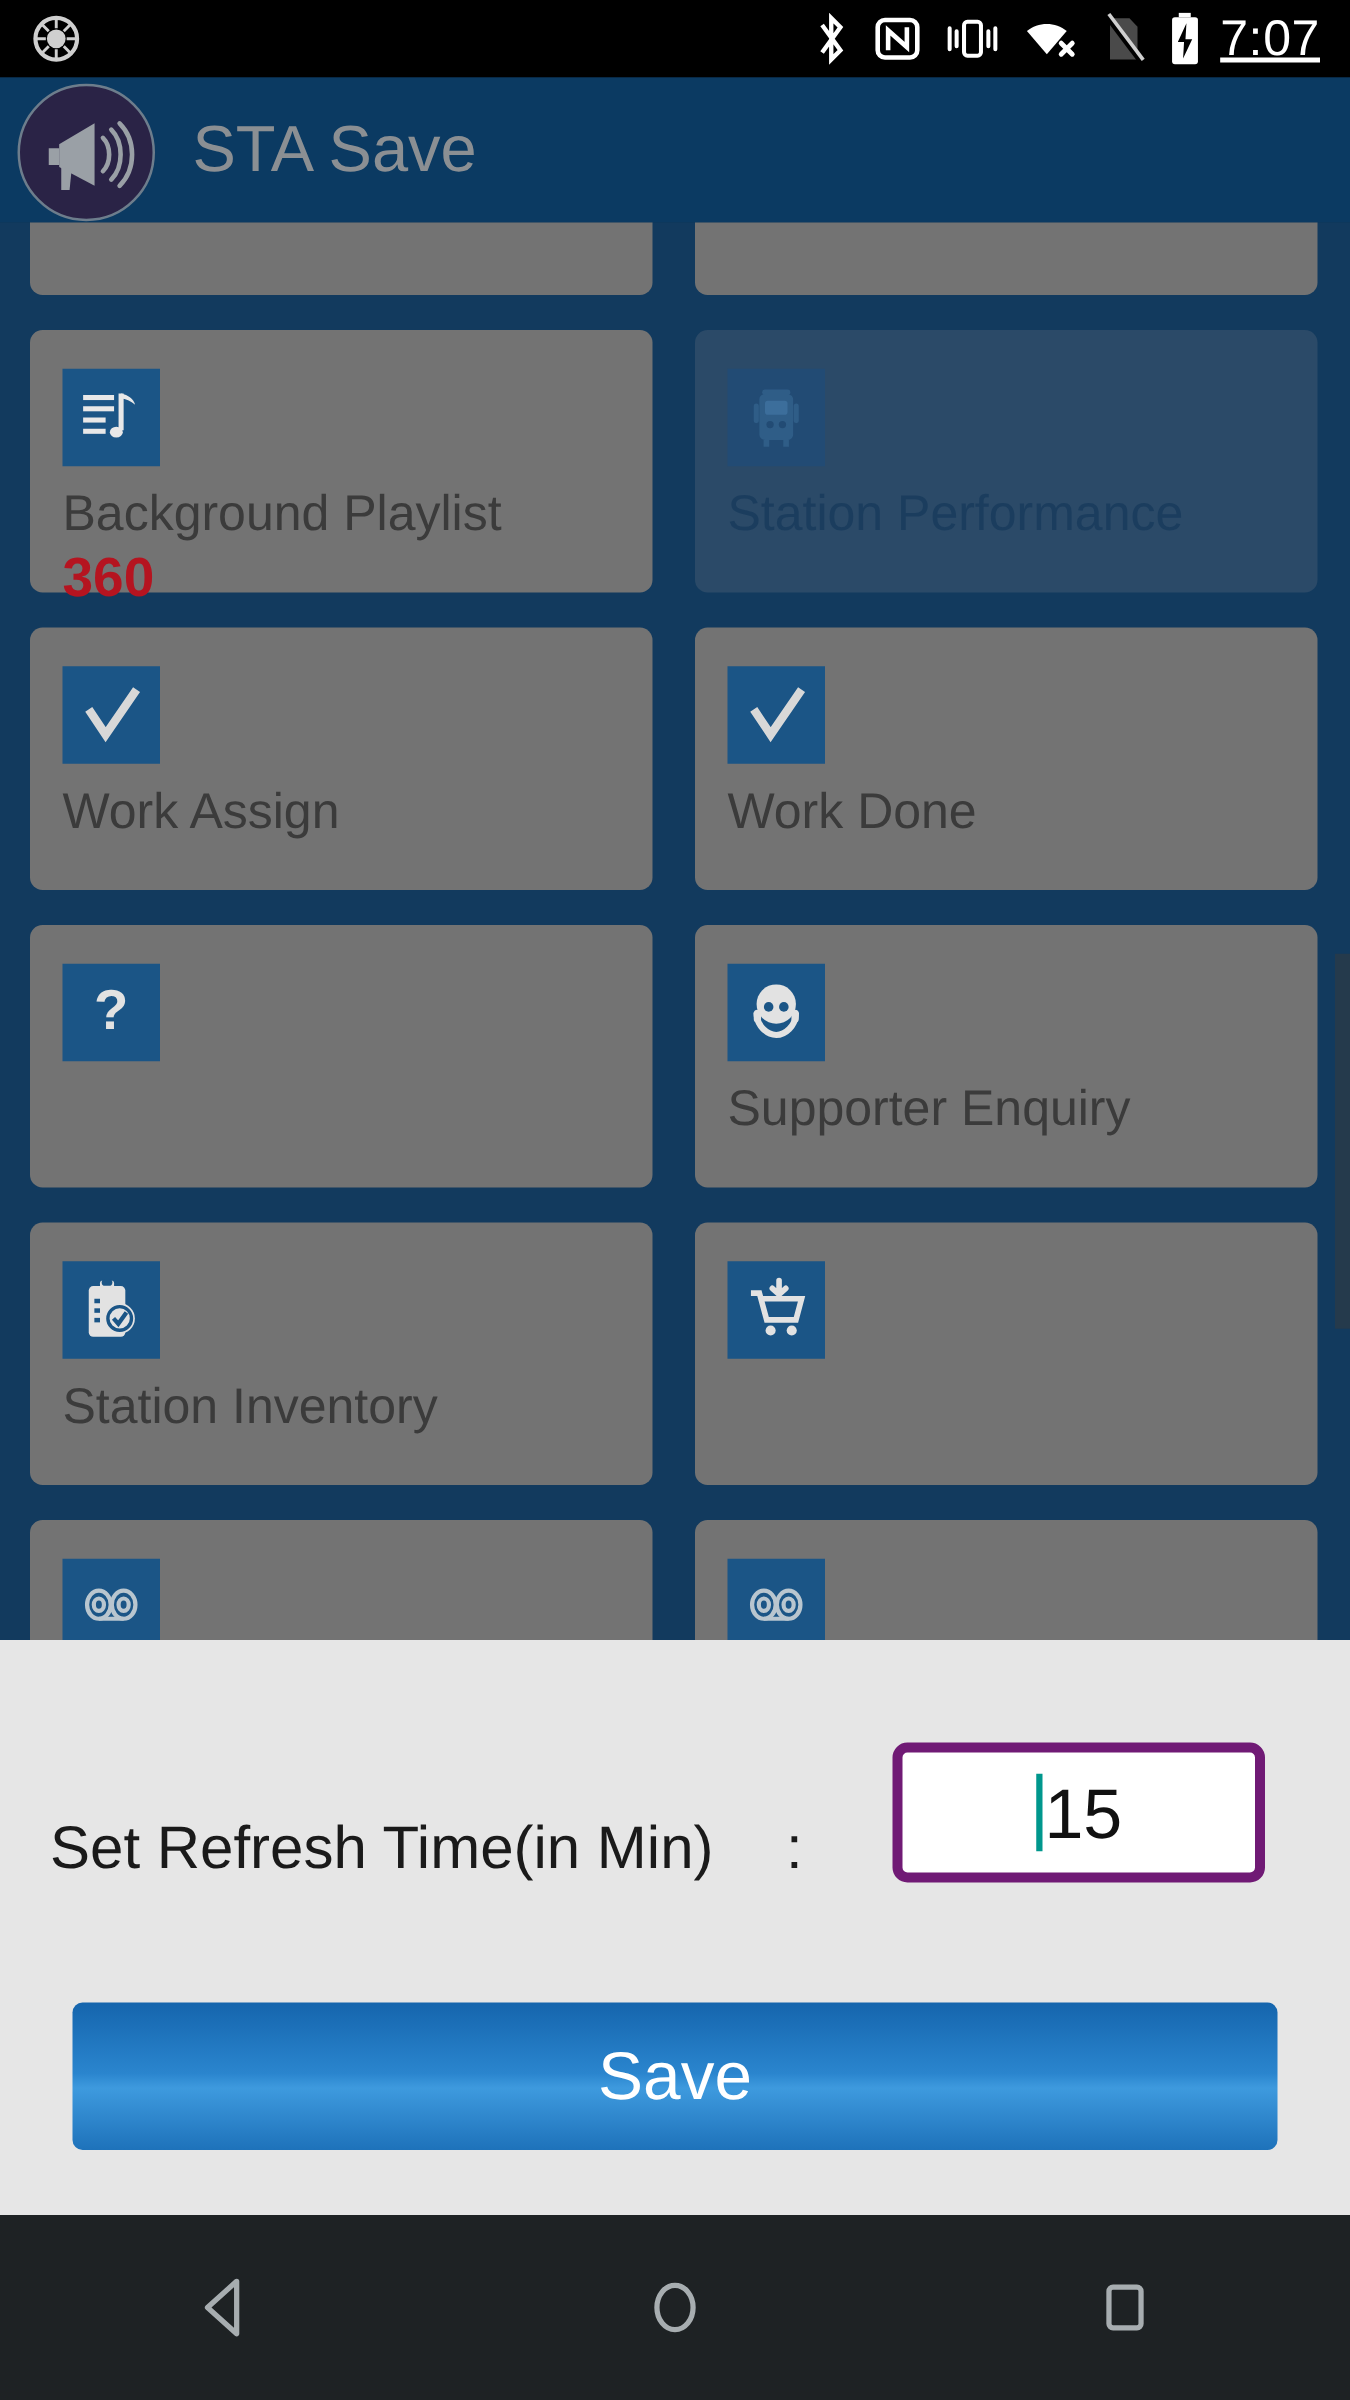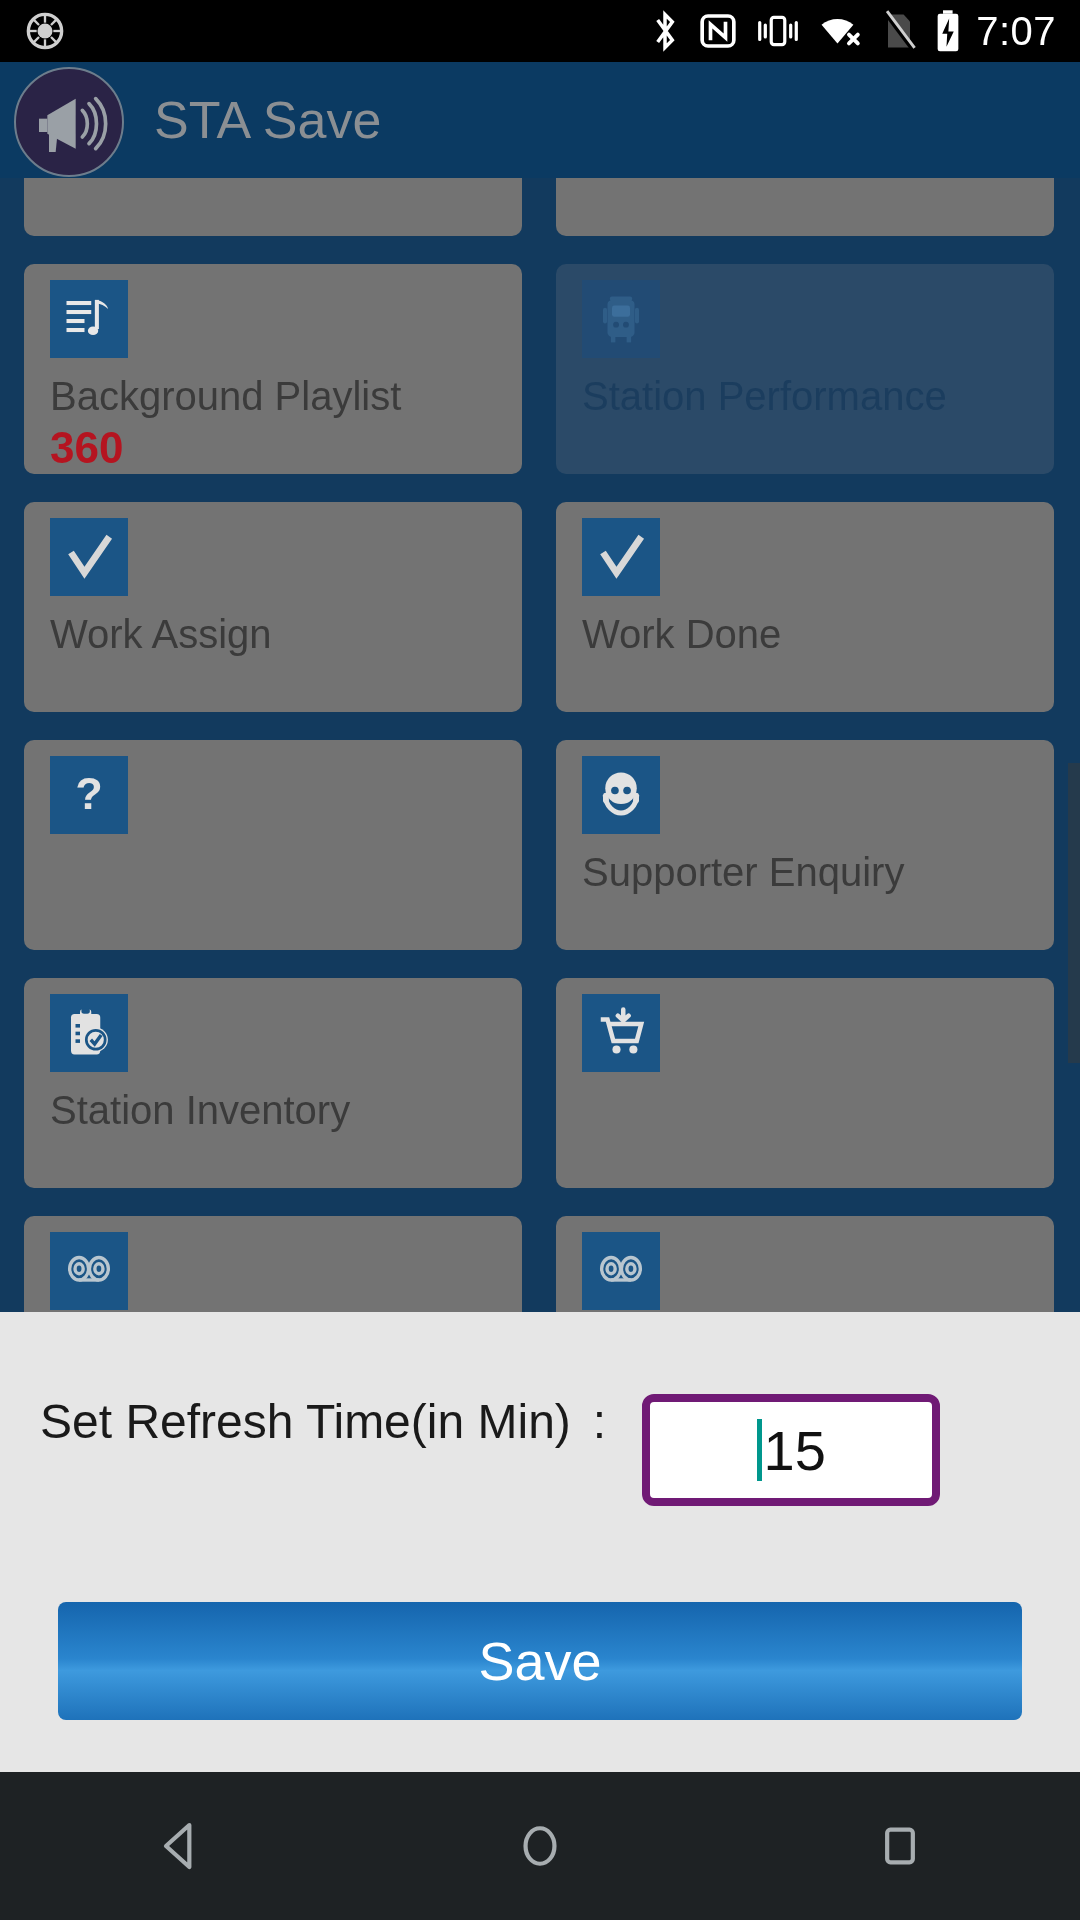--- a/index.html
+++ b/index.html
@@ -14,21 +14,21 @@
   .statusbar{
     position:absolute; top:0; left:0; width:1080px; height:62px;
     background:#000; display:flex; align-items:center;
   }
   .sb-left{ width:90px; display:flex; align-items:center; justify-content:center; }
   .sb-spacer{ flex:1; }
   .sb-icons{ display:flex; align-items:center; gap:18px; padding-right:14px; }
   .sb-icons svg{ display:block; }
   .sb-time{
     color:#fff; font-size:40px; letter-spacing:0.5px;
-    padding-right:24px; font-family:"Liberation Sans", sans-serif;
+    padding-right:24px; font-family:"Liberation Sans", sans-serif;text-decoration:underline;
   }
 
   
   .appbar{
     position:absolute; top:62px; left:0; width:1080px; height:116px;
     background:#0b3a62;
     display:flex; align-items:center;
     overflow:hidden;
   }
   .logo{
@@ -54,21 +54,21 @@
     position:absolute; left:0; top:-92px; width:1080px;
     display:flex; flex-wrap:wrap;
     padding:0 24px;
   }
   .tile{
     width:498px; height:210px;
     margin:0 0 28px 0;
     background:#737373;
     border-radius:10px;
     position:relative;
-    padding:16px 0 0 26px;
+    padding:31px 0 0 26px;
   }
   .tile:nth-child(odd){ margin-right:34px; }
   .tile.active{
     background:#2b4a68;
   }
   .tile-icon{
     width:78px; height:78px;
     background:#1b5586;
     display:flex; align-items:center; justify-content:center;
   }
@@ -96,22 +96,23 @@
     border-radius:0;
   }
 
   
   .dialog{
     position:absolute; left:0; top:1312px; width:1080px; height:460px;
     background:#e6e6e6;
   }
   .dlg-row{
     position:absolute; left:0; top:82px; width:1080px;
-    display:flex; align-items:flex-start;
+    display:flex; align-items:flex-end;
     padding:0 40px;
+    gap:36px;
   }
   .dlg-label{
     font-size:48px; color:#1a1a1a;
     font-family:"Liberation Sans", sans-serif;
     white-space:nowrap;
   }
   .dlg-colon{
     font-size:48px; color:#1a1a1a; margin-left:22px;
     font-family:"Liberation Sans", sans-serif;
   }

